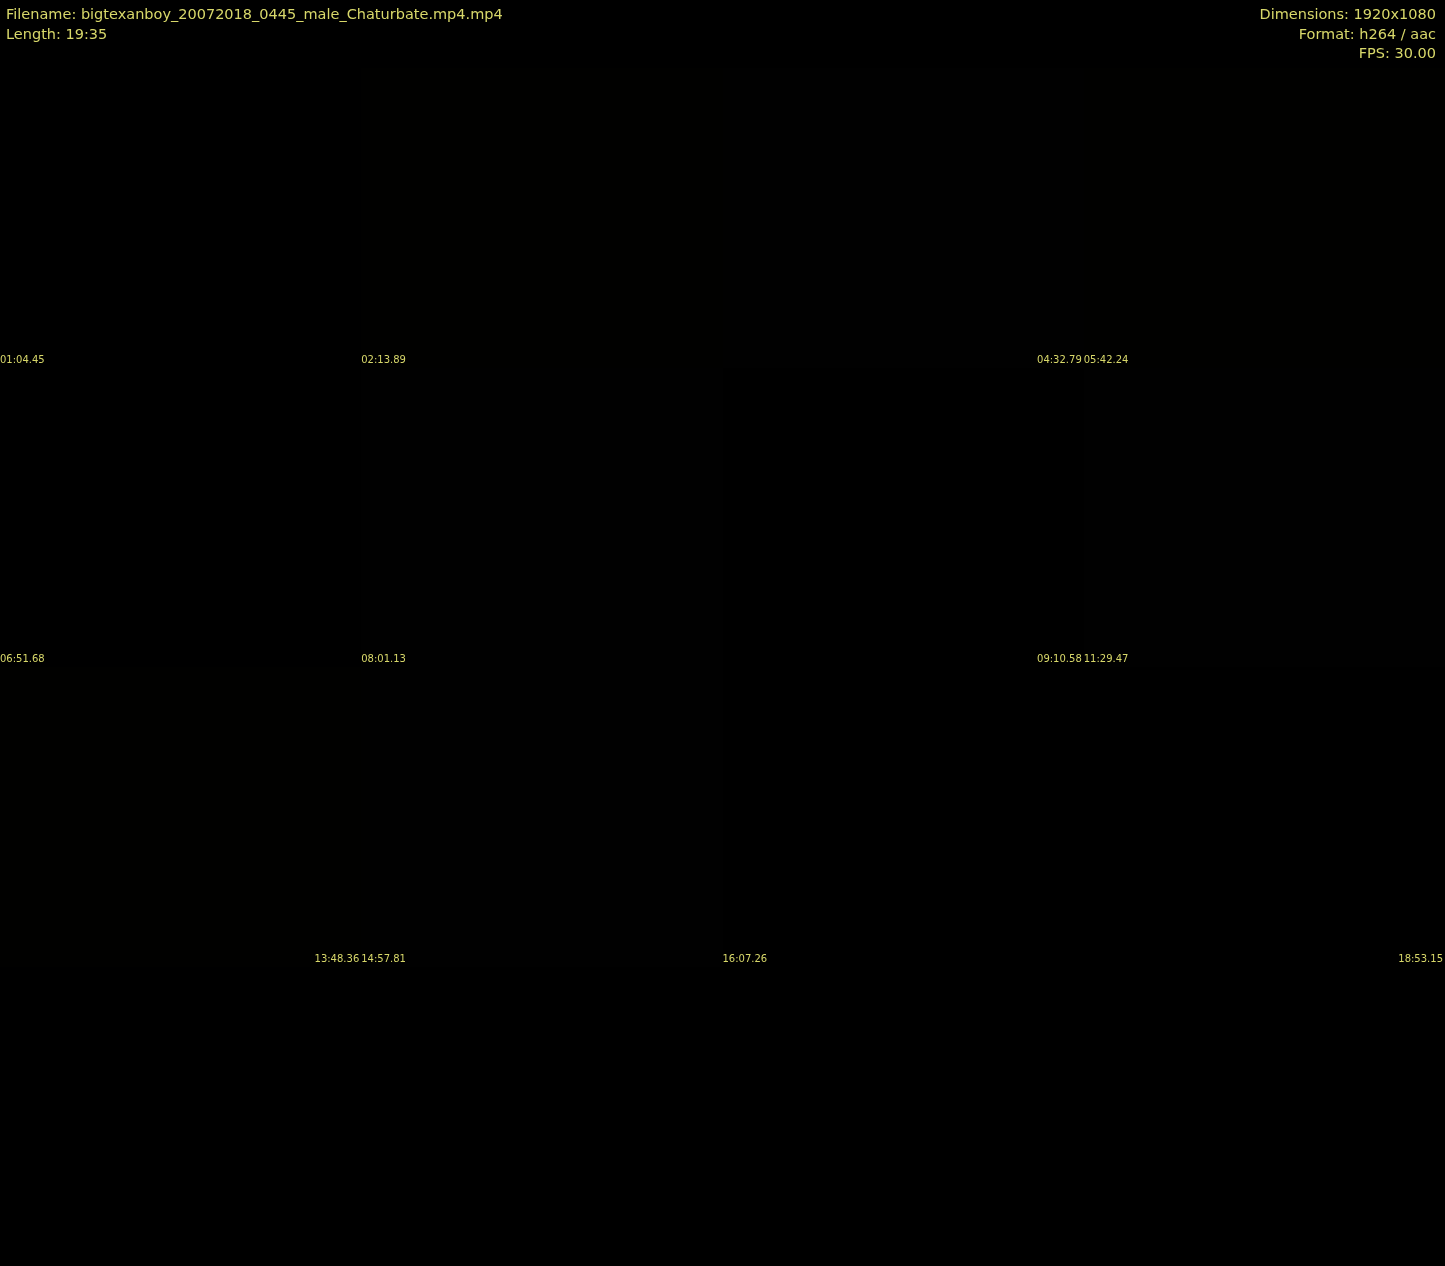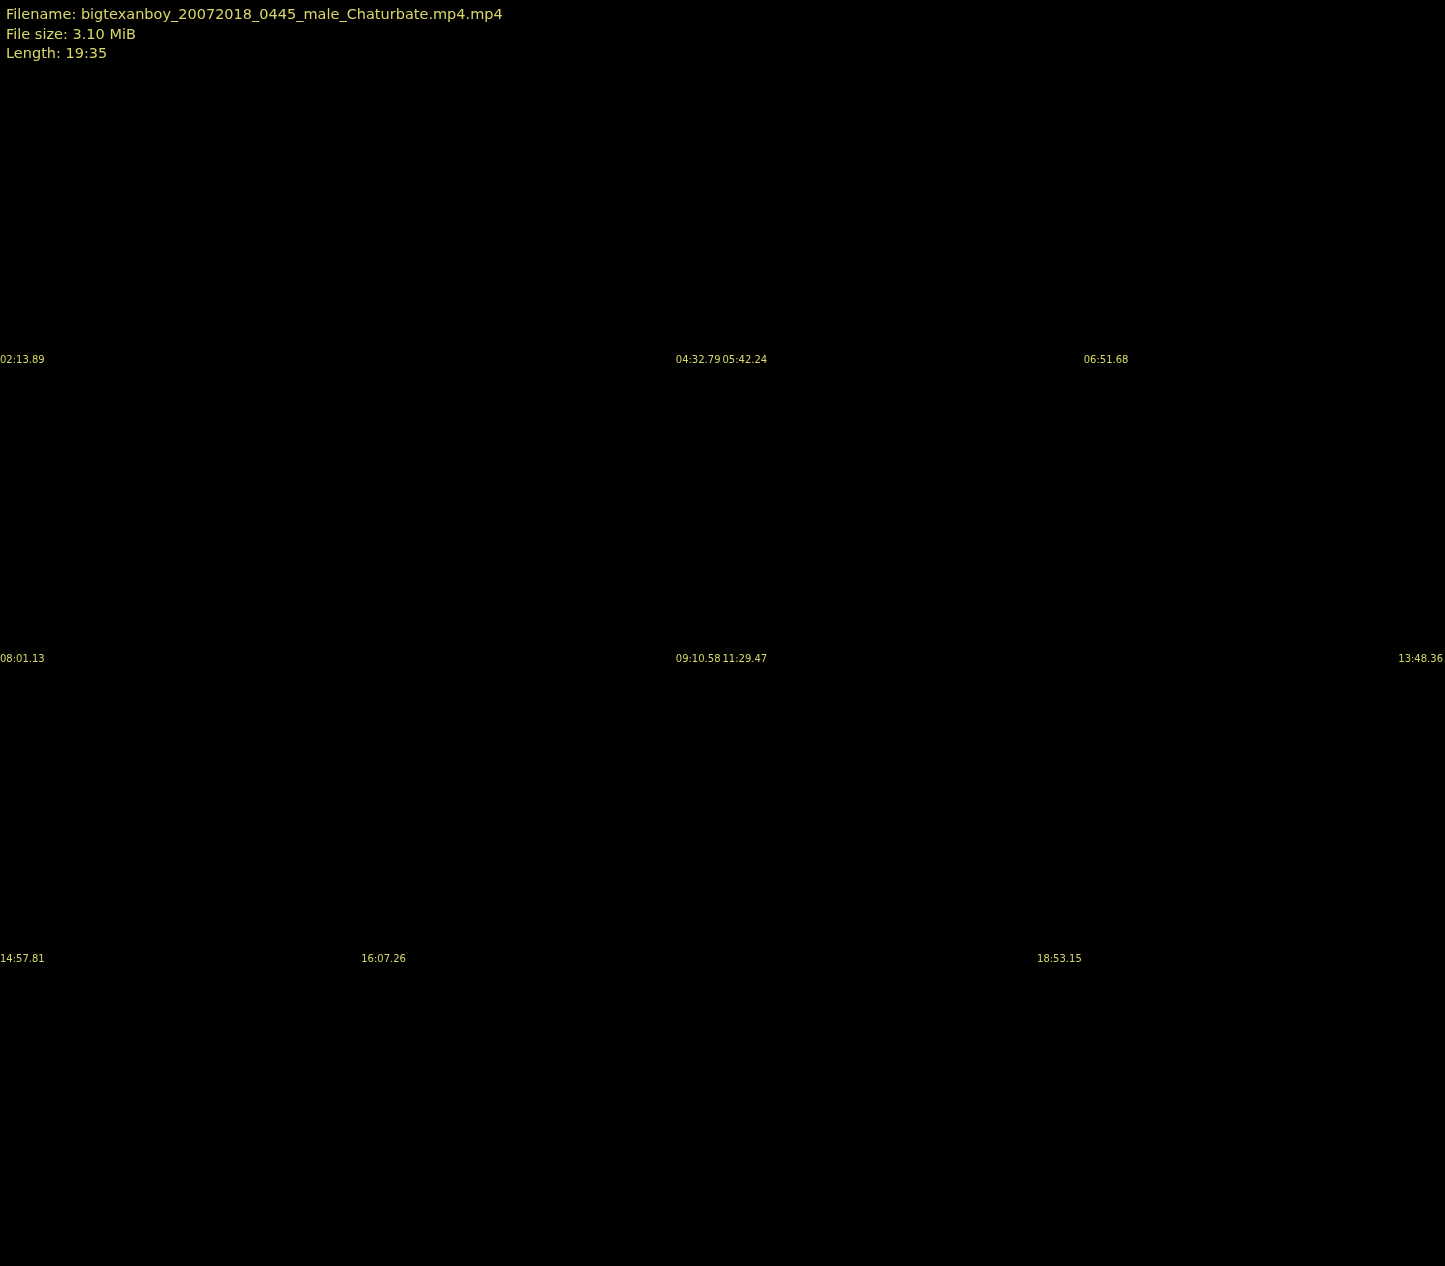--- a/index.html
+++ b/index.html
@@ -94,27 +94,35 @@
   .timestamp.right { right: 2px; text-align: center; }
 </style>
 </head>
 <body>
 
 <div id="sheet">
 
   <div class="header">
     <div class="header-left">
       <div class="meta-line">Filename: bigtexanboy_20072018_0445_male_Chaturbate.mp4.mp4</div>
-      <div class="meta-line">File size: 3.10 MiB</div>
       <div class="meta-line">Length: 19:35</div>
+    </div>
+    <div class="header-right">
+      <div class="meta-line">Dimensions: 1920x1080</div>
+      <div class="meta-line">Format: h264 / aac</div>
+      <div class="meta-line">FPS: 30.00</div>
     </div>
   </div>
 
   <div class="grid">
 
+    <div class="cell">
+      <div class="thumb v1"></div>
+      <div class="timestamp left">01:04.45</div>
+    </div>
     <div class="cell">
       <div class="thumb v2"></div>
       <div class="timestamp left">02:13.89</div>
     </div>
     <div class="cell">
       <div class="thumb v4"></div>
       <div class="timestamp right">04:32.79</div>
     </div>
 
     <div class="cell">

